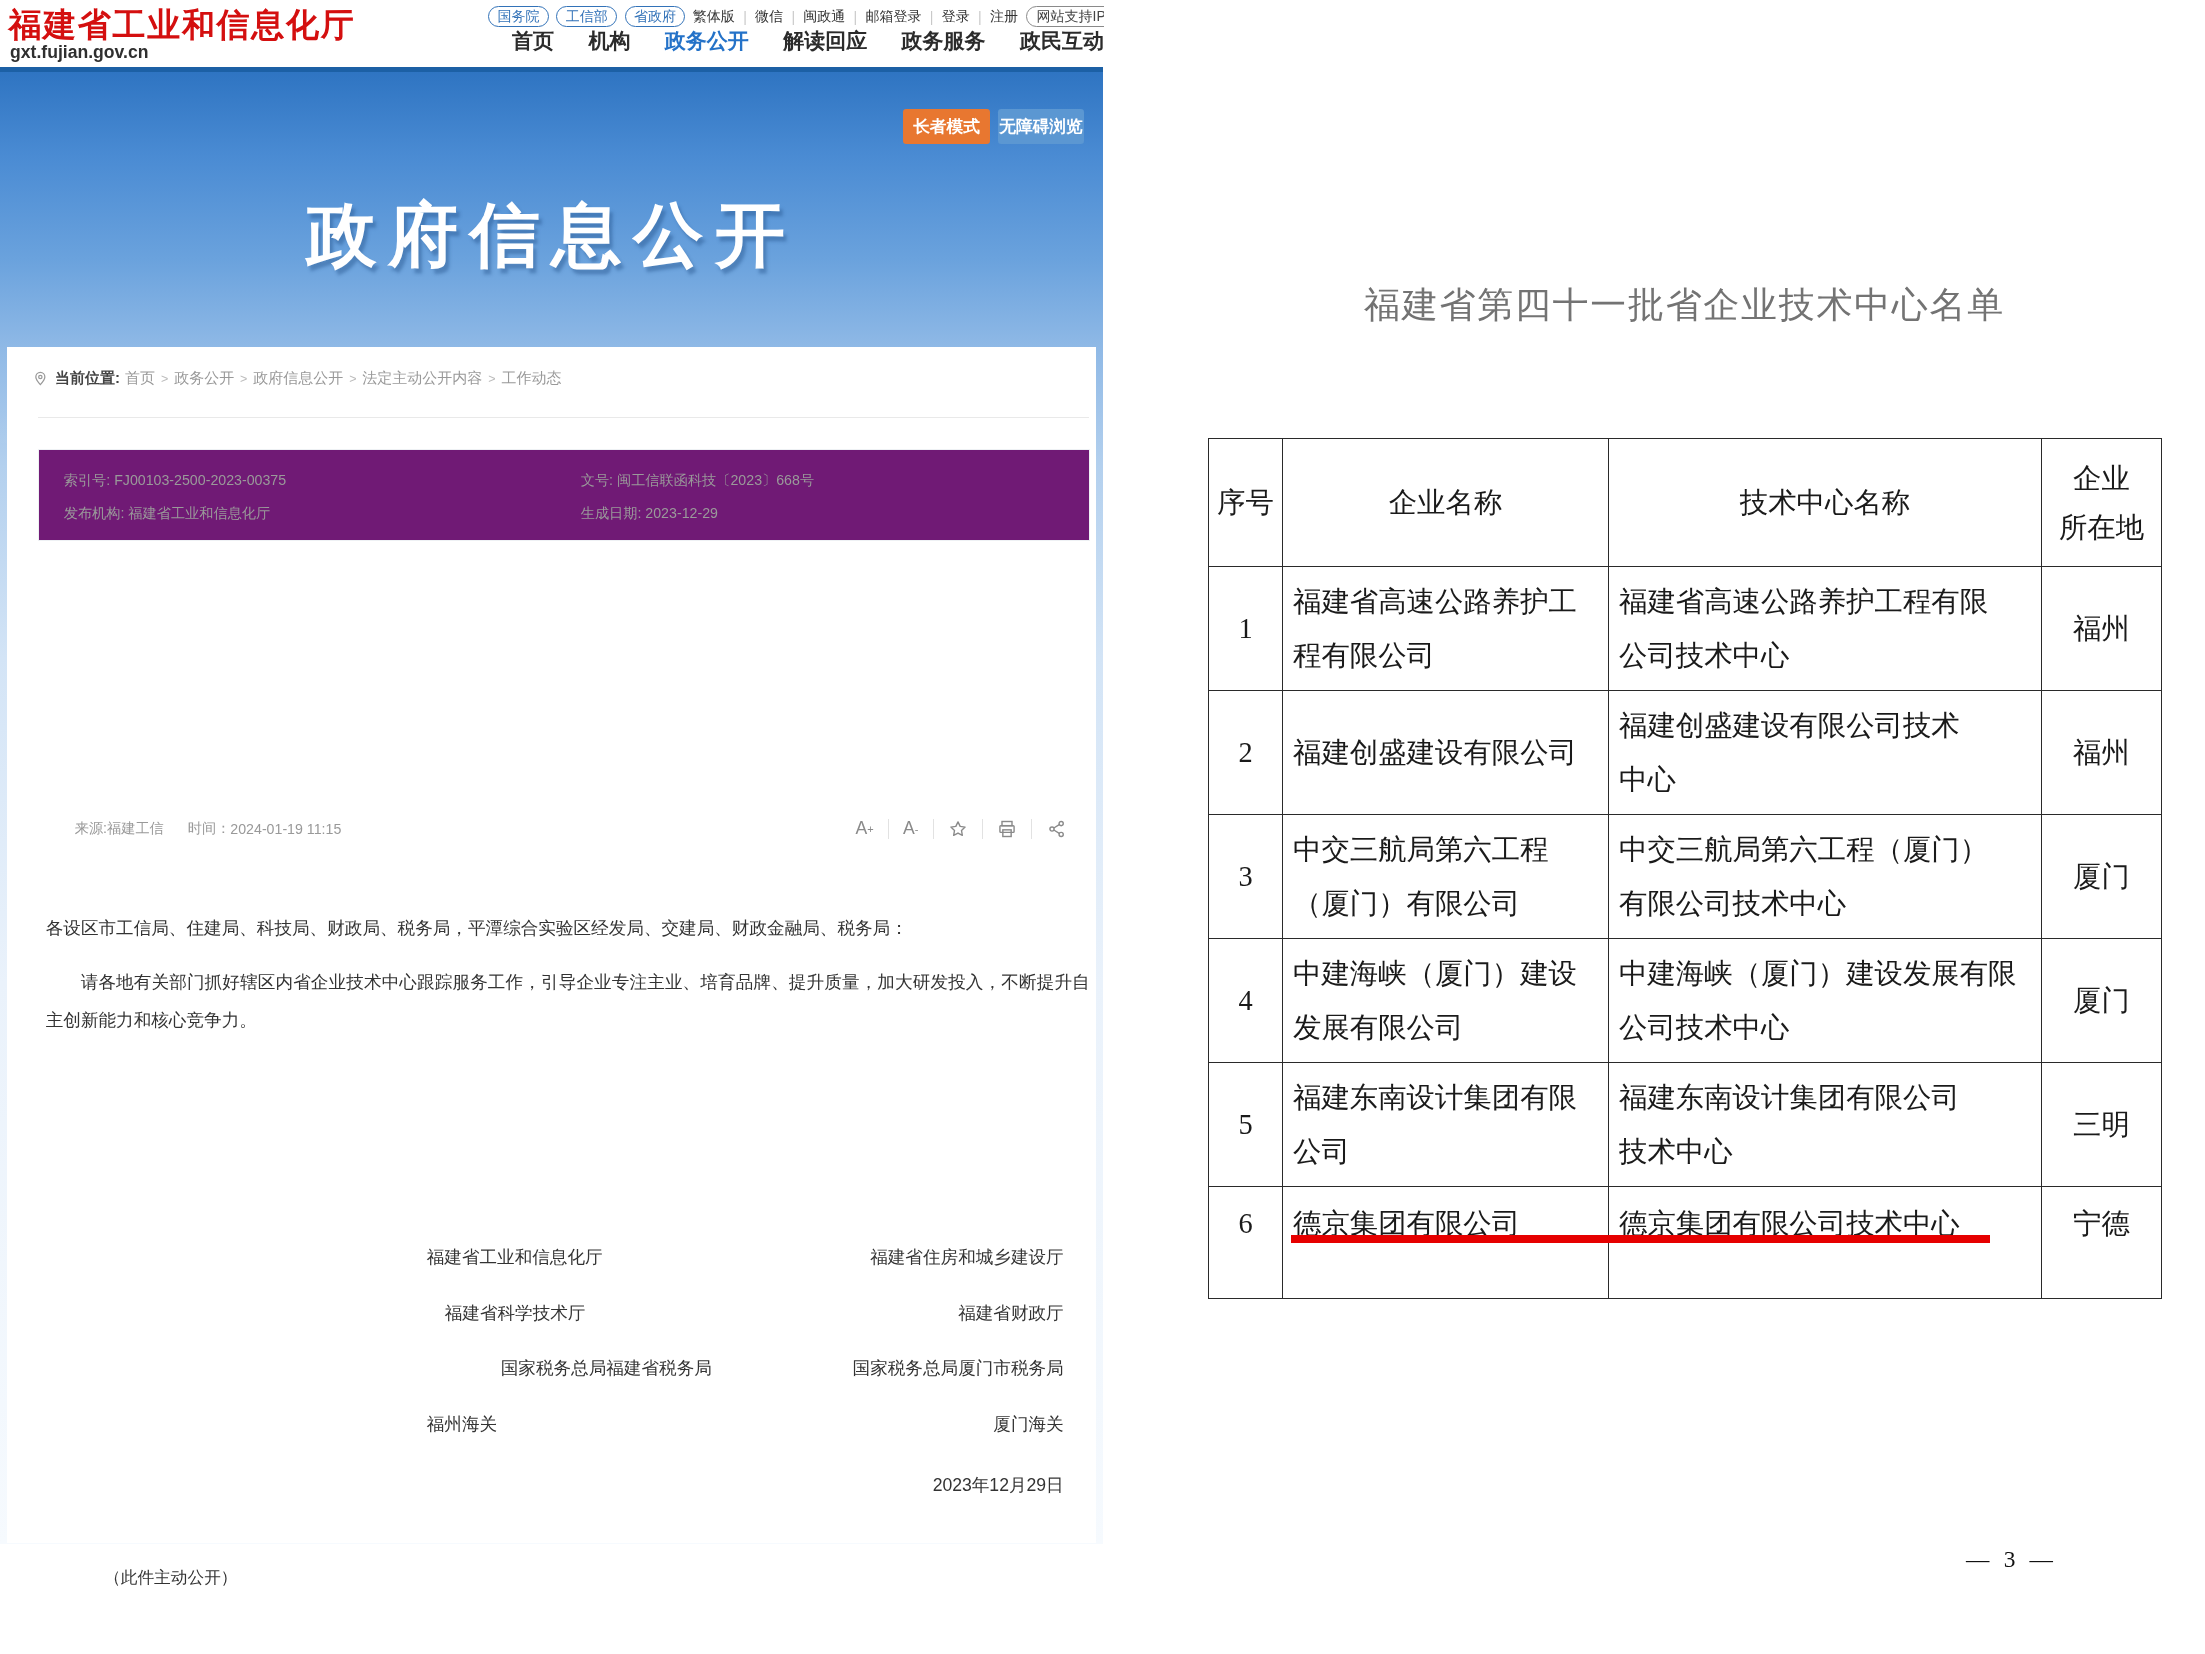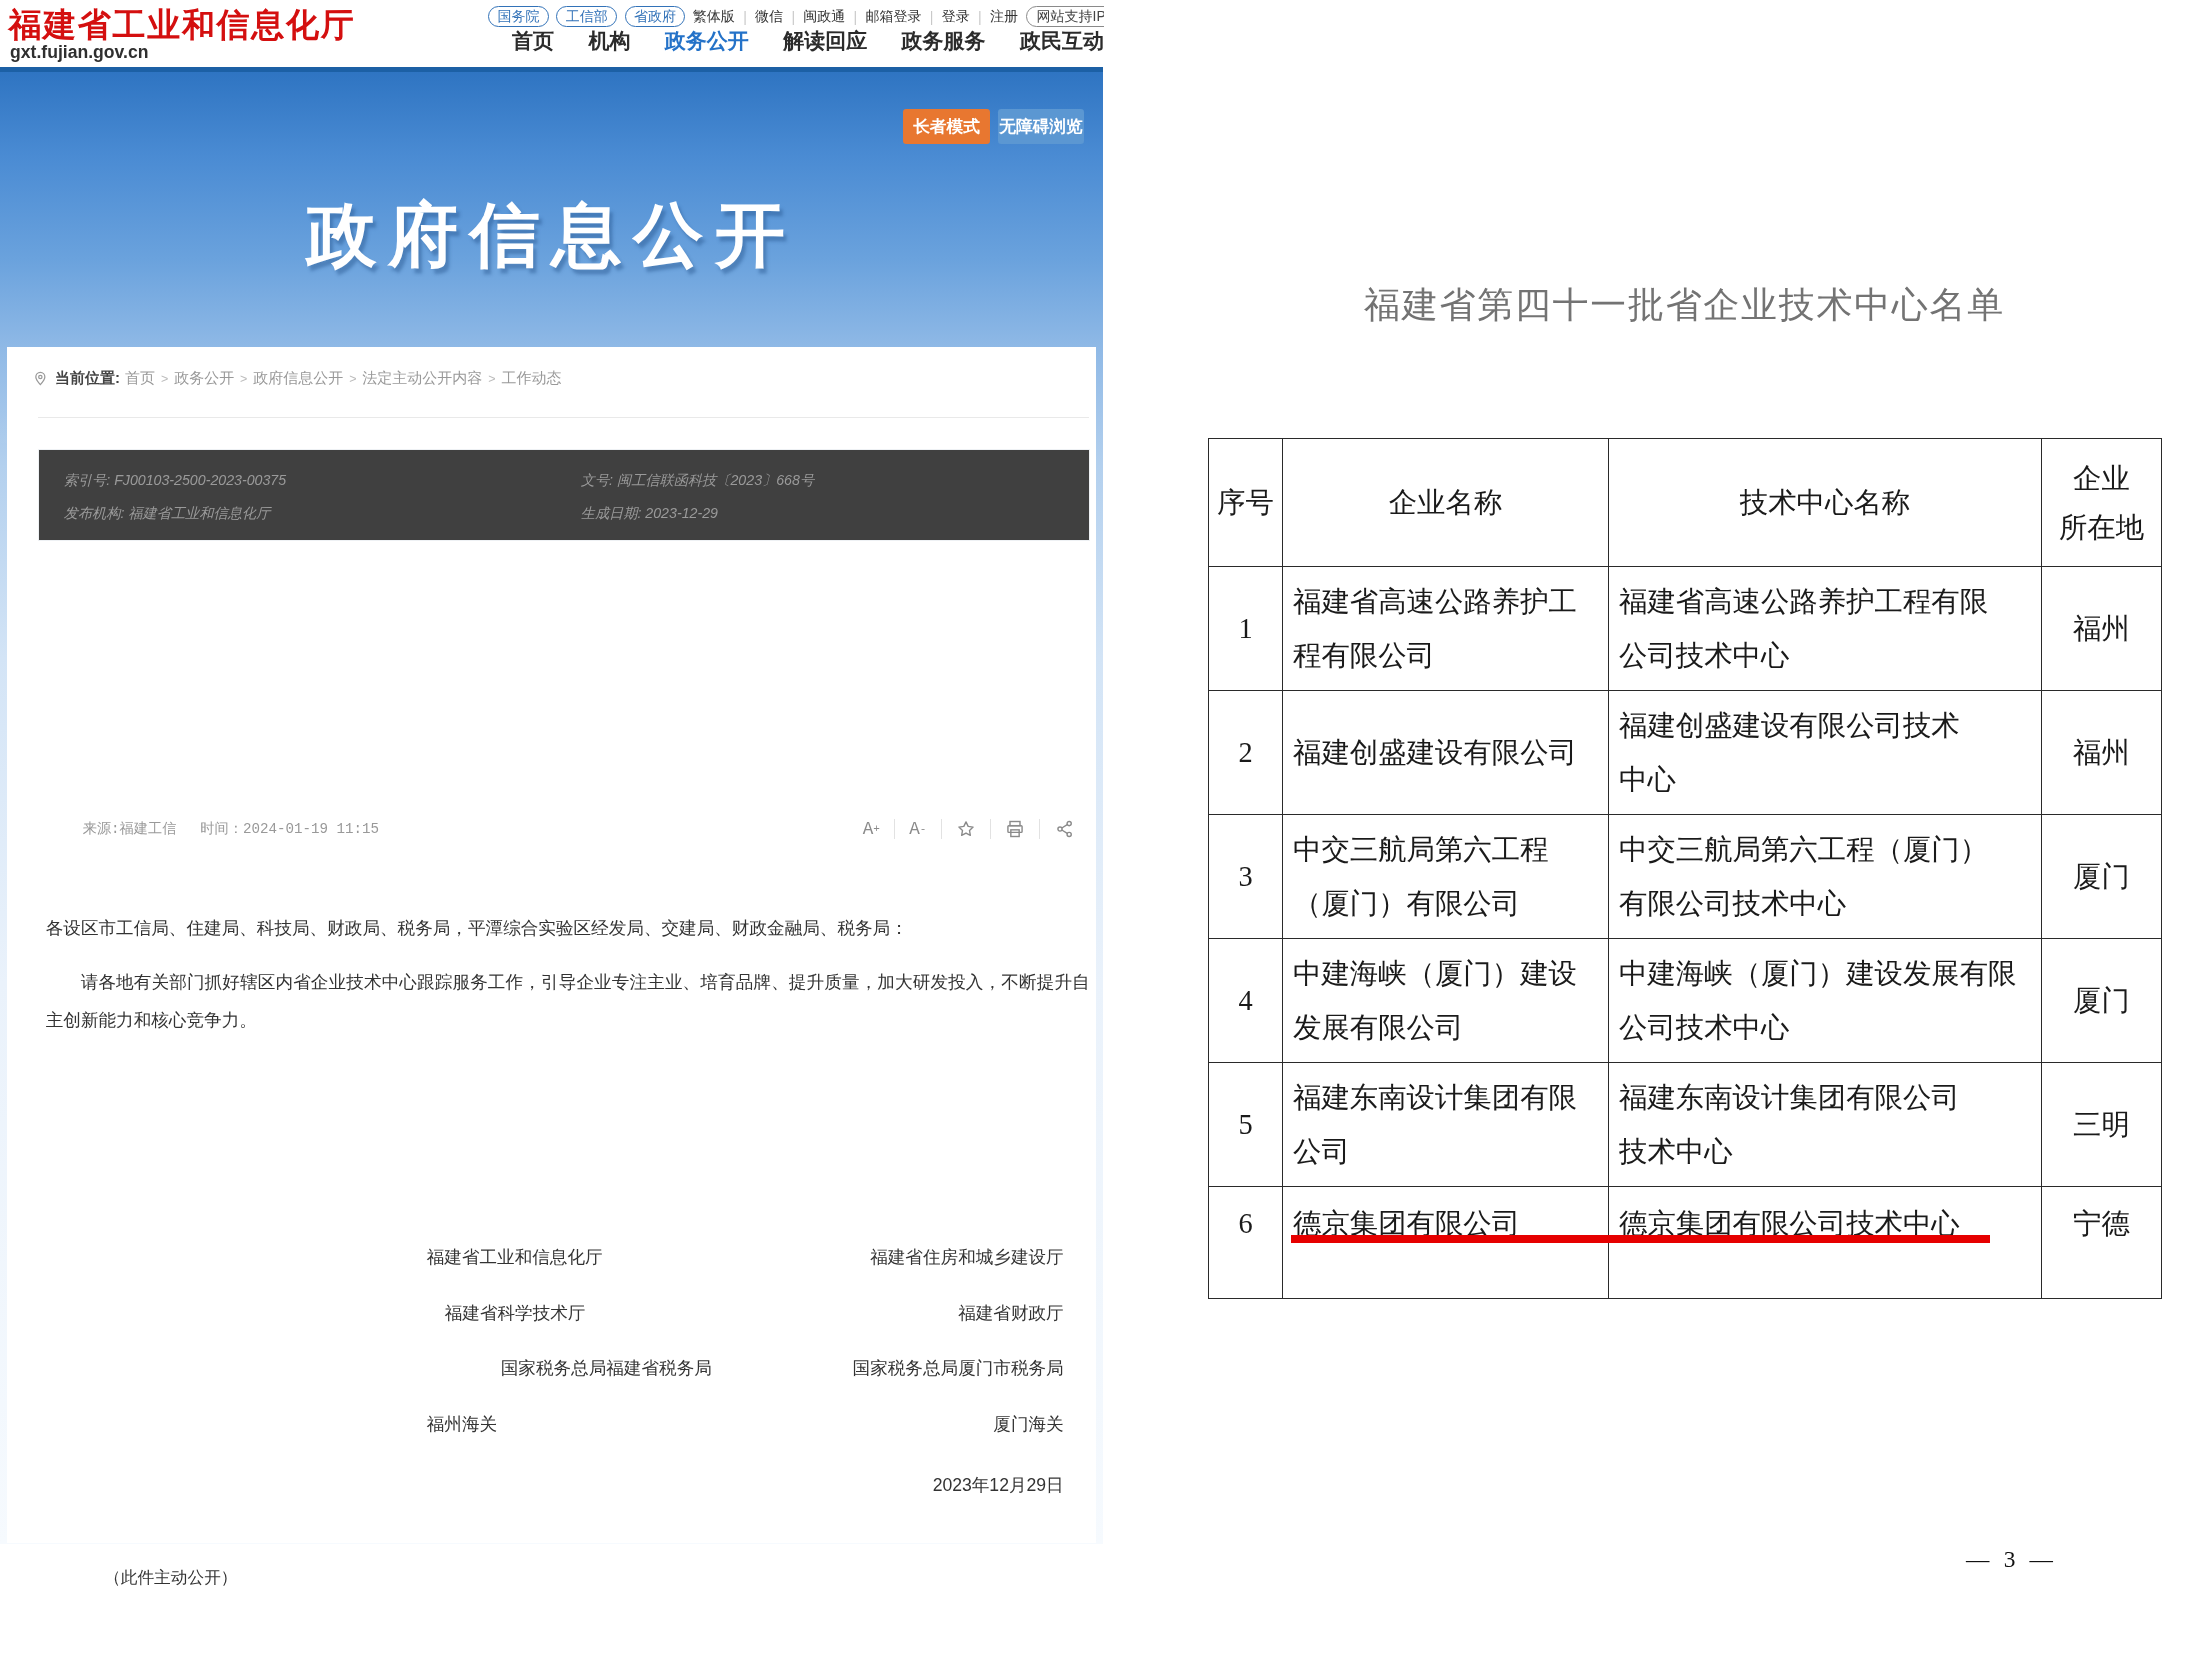--- a/index.html
+++ b/index.html
@@ -27,25 +27,25 @@
   .btn-elder{position:absolute;left:903px;top:42px;width:87px;height:35px;background:#e87730;color:#fff;
     font-size:16.7px;font-weight:bold;display:flex;align-items:center;justify-content:center;border-radius:3.3px;z-index:3;}
   .btn-access{position:absolute;left:998px;top:42px;width:86px;height:35px;background:#5b97d2;color:#fff;
     font-size:16.7px;font-weight:bold;display:flex;align-items:center;justify-content:center;border-radius:3.3px;z-index:3;}
   .card{position:absolute;left:6.7px;top:347px;width:1089px;height:1196px;background:#fff;}
   .crumb{position:absolute;left:25px;top:22px;display:flex;align-items:center;font-size:15px;color:#999;}
   .crumb-prefix{color:#444;font-weight:bold;margin:0 5px 0 6.7px;}
   .crumb a{color:#999;text-decoration:none;}
   .crumb .csep{color:#bbb;margin:0 5.9px;font-size:12.5px;}
   .crumb-line{position:absolute;left:31px;top:70px;width:1051px;height:0.8px;background:#e9e9e9;}
-  .meta{position:absolute;left:31px;top:102px;width:1052px;height:92px;background:#404040;border:0.8px solid #eef1f4;box-sizing:border-box;font-style:italic;}
+  .meta{position:absolute;left:31px;top:102px;width:1052px;height:92px;background:#701a75;border:0.8px solid #eef1f4;box-sizing:border-box;}
   .meta-grid{display:grid;grid-template-columns:517px 1fr;padding:21px 0 0 25px;row-gap:14.2px;font-size:14.2px;color:#9a9a9a;}
   .atitle{position:absolute;left:20px;top:266px;width:1049px;text-align:center;font-size:35px;font-weight:bold;
     color:#1f70c1;line-height:52px;}
-  .srcrow{position:absolute;left:76px;top:465px;width:1006px;height:33px;font-size:14.2px;color:#999;display:flex;align-items:center;font-family:Liberation Mono, monospace;}
+  .srcrow{position:absolute;left:68px;top:465px;width:1006px;height:33px;font-size:14.2px;color:#999;display:flex;align-items:center;}
   .srcrow .tlabel{margin-left:24px;}
   .tools{position:absolute;right:0;top:0;height:33px;display:flex;align-items:center;color:#8a8a8a;}
   .tool{display:flex;align-items:center;justify-content:center;padding:0 14.2px;height:20px;}
   .tool + .tool{border-left:0.8px solid #e2e2e2;}
   .fbtn{font-size:17.6px;color:#8a8a8a;}
   .fbtn sup{font-size:11px;}
   .body{position:absolute;left:39px;top:562px;width:1044px;font-size:17.6px;line-height:38px;color:#333;text-align:justify;}
   .body p{margin:0;}
   .body p.ind{margin-top:16px;text-indent:35px;}
   .sig{position:absolute;font-size:17.6px;color:#333;white-space:nowrap;}

